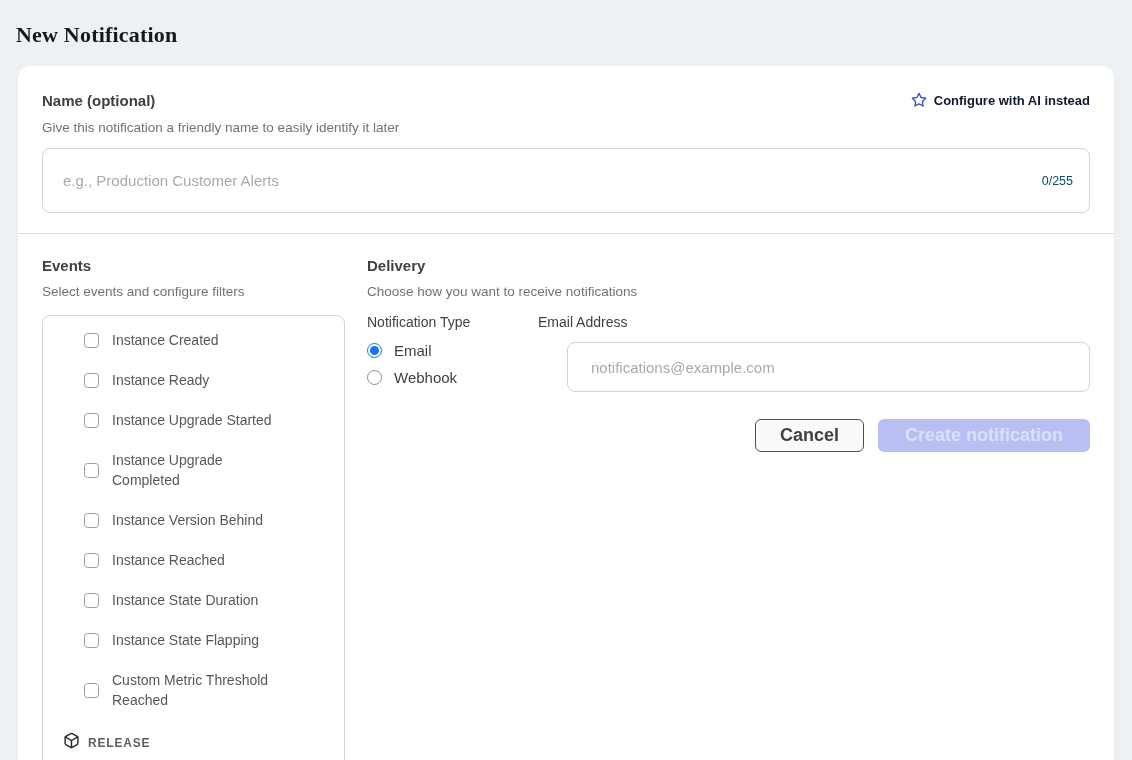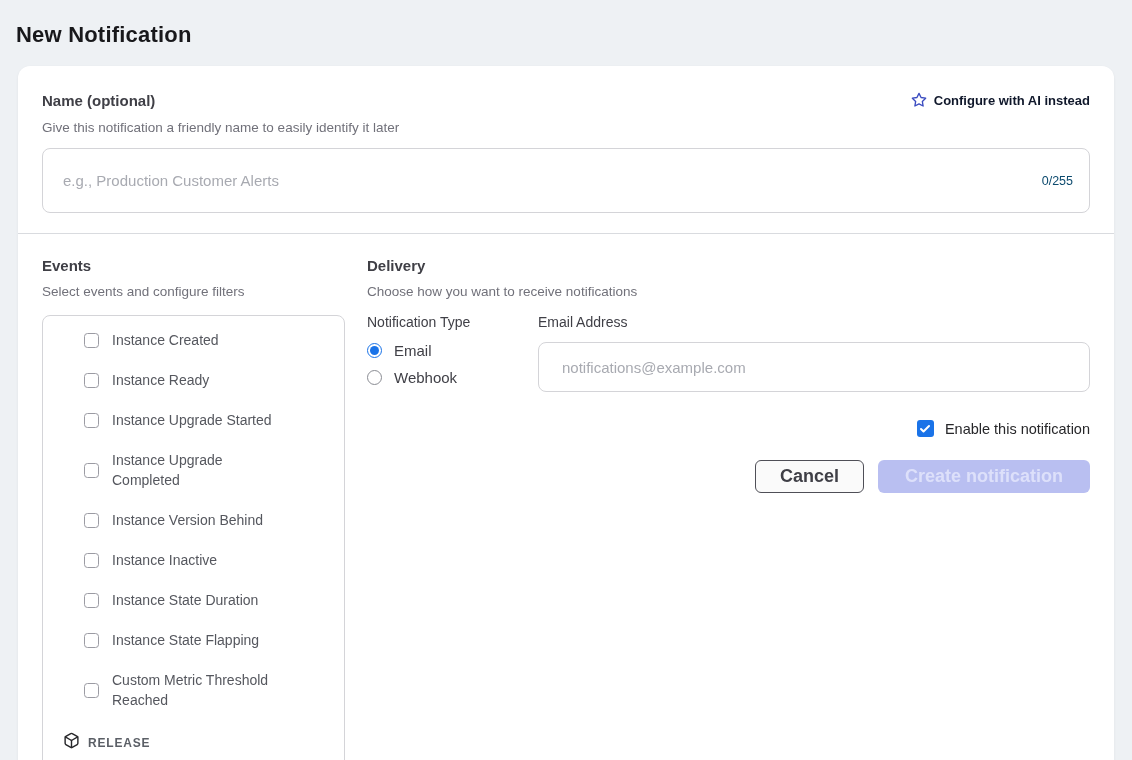--- a/index.html
+++ b/index.html
@@ -5,21 +5,21 @@
   * { margin: 0; padding: 0; box-sizing: border-box; }
   html, body {
     width: 1132px; height: 760px; overflow: hidden;
     background: #eef1f4;
     font-family: "Liberation Sans", sans-serif;
     color: #3f3f46;
   }
   
   .page-header { padding: 22px 16px 18px 16px; }
   .page-title {
-    font-family: Liberation Sans, sans-serif;
+    font-family: Liberation Serif, serif;
     font-size: 22px; font-weight: 700; color: #18181b;
     letter-spacing: 0.2px;
   }
   
   .card {
     margin: 0 18px; background: #ffffff;
     border-radius: 12px;
     box-shadow: 0 1px 3px rgba(0,0,0,0.06);
     min-height: 900px;
   }
@@ -104,20 +104,21 @@
     content: ""; position: absolute; inset: 2px;
     border-radius: 50%; background: #1a73e8;
   }
   .radio-label { font-size: 15px; color: #3f3f46; }
   .email-col { flex: 1; }
   .email-input-wrap {
     margin-top: 12px; height: 50px;
     border: 1px solid #d4d4d8; border-radius: 8px;
     display: flex; align-items: center; padding: 0 16px 0 23px;
     background: #fff;
+    margin-left: 29px;
   }
   .email-input-wrap input {
     flex: 1; border: none; outline: none; font-size: 15px;
     font-family: "Liberation Sans", sans-serif; color: #3f3f46;
     background: transparent;
   }
   .email-input-wrap input::placeholder { color: #a8aab1; }
   
   .enable-row {
     display: flex; justify-content: flex-end; align-items: center;
@@ -201,21 +202,21 @@
           <label class="ev-item">
             <span class="cb"></span>
             <span class="ev-label">Instance Upgrade Completed</span>
           </label>
           <label class="ev-item">
             <span class="cb"></span>
             <span class="ev-label">Instance Version Behind</span>
           </label>
           <label class="ev-item">
             <span class="cb"></span>
-            <span class="ev-label">Instance Inactive</span>
+            <span class="ev-label">Instance Reached</span>
           </label>
           <label class="ev-item">
             <span class="cb"></span>
             <span class="ev-label">Instance State Duration</span>
           </label>
           <label class="ev-item">
             <span class="cb"></span>
             <span class="ev-label">Instance State Flapping</span>
           </label>
           <label class="ev-item">
@@ -257,28 +258,20 @@
         </div>
 
         <div class="email-col">
           <div class="field-label">Email Address</div>
           <div class="email-input-wrap">
             <input type="text" placeholder="notifications@example.com" style="">
           </div>
         </div>
       </div>
 
-      <label class="enable-row">
-        <span class="cbx-checked">
-          <svg width="12" height="12" viewBox="0 0 24 24" fill="none" stroke="#ffffff" stroke-width="4" stroke-linecap="round" stroke-linejoin="round">
-            <polyline points="20 6 9 17 4 12"></polyline>
-          </svg>
-        </span>
-        <span class="enable-label">Enable this notification</span>
-      </label>
 
       <div class="buttons-row">
         <button class="btn btn-cancel">Cancel</button>
         <button class="btn btn-create" disabled="">Create notification</button>
       </div>
     </div>
 
   </div>
 </div>
 

